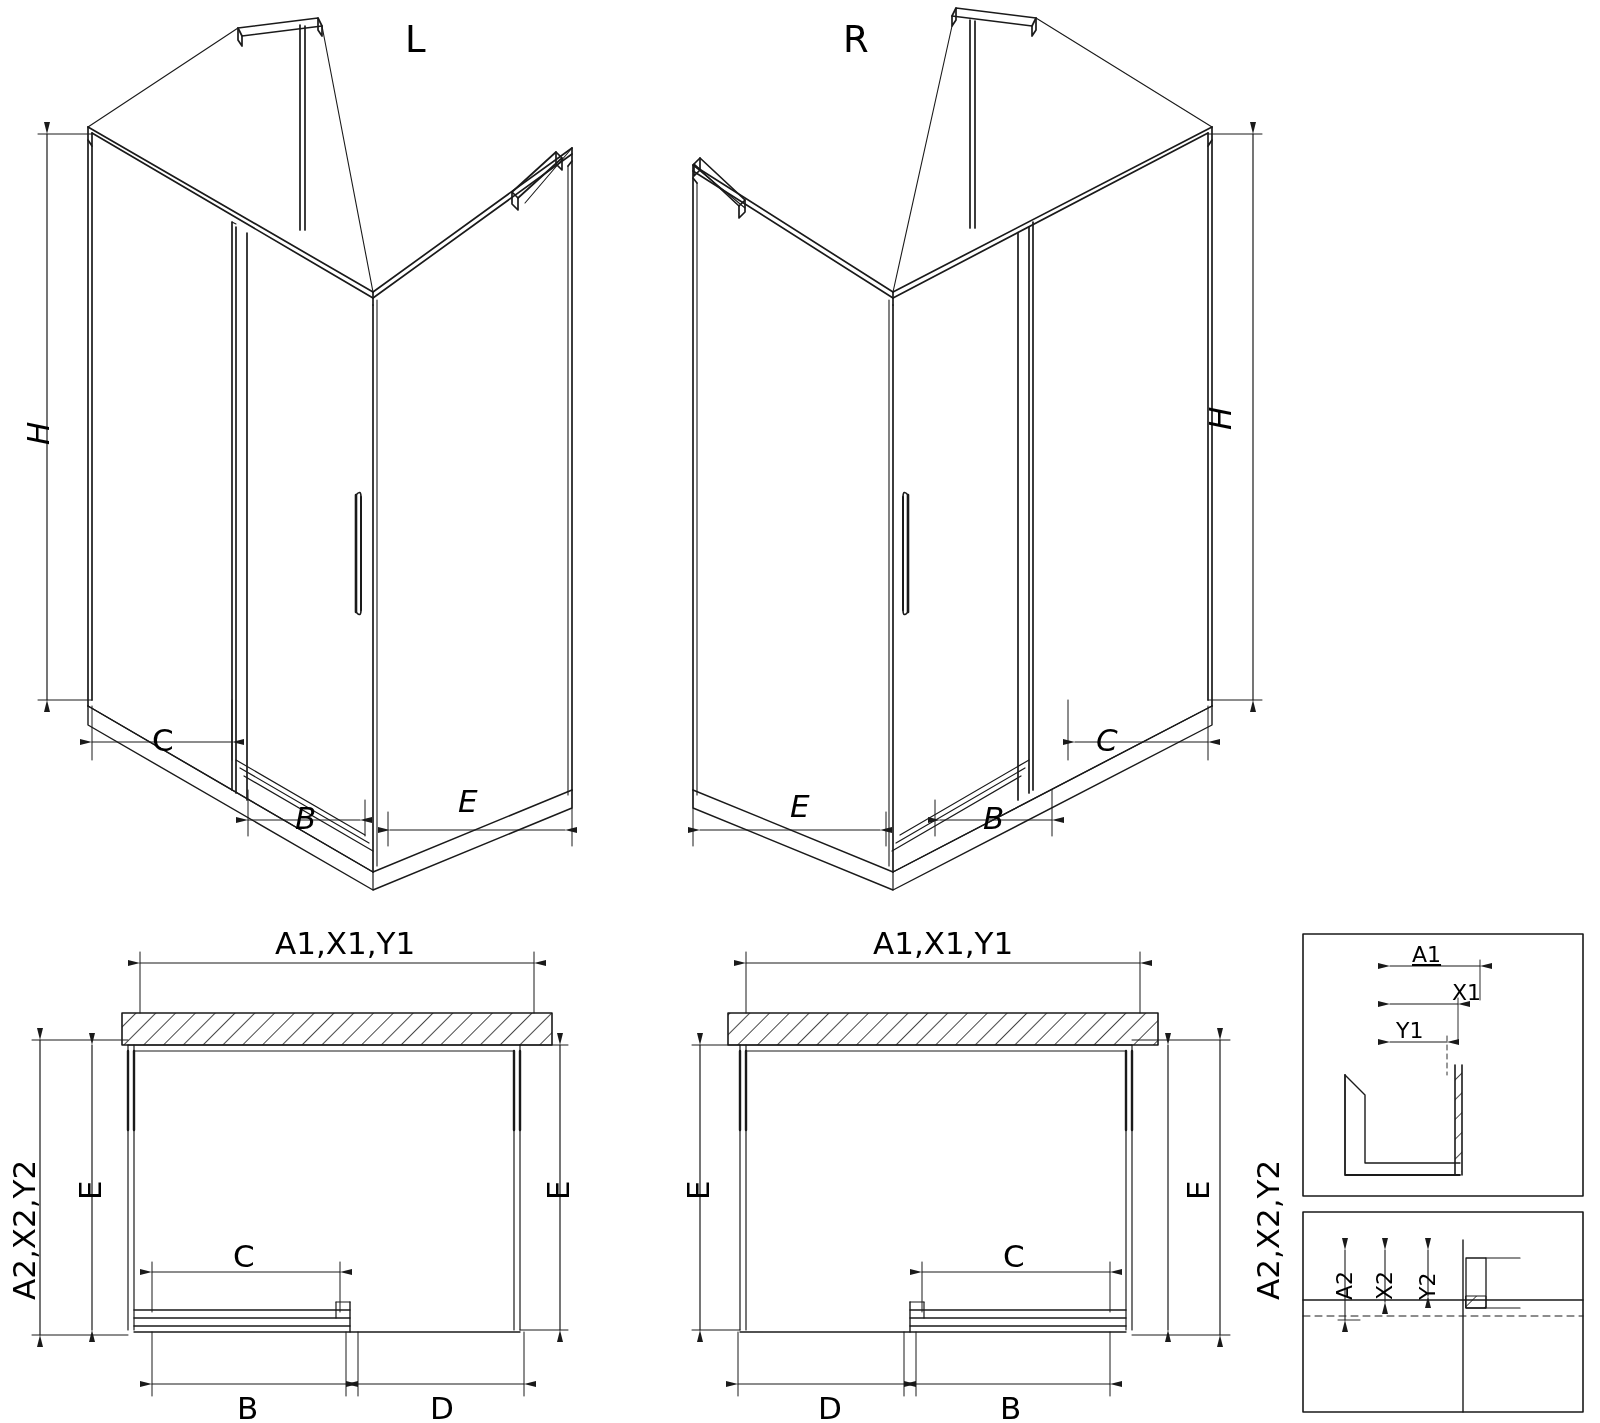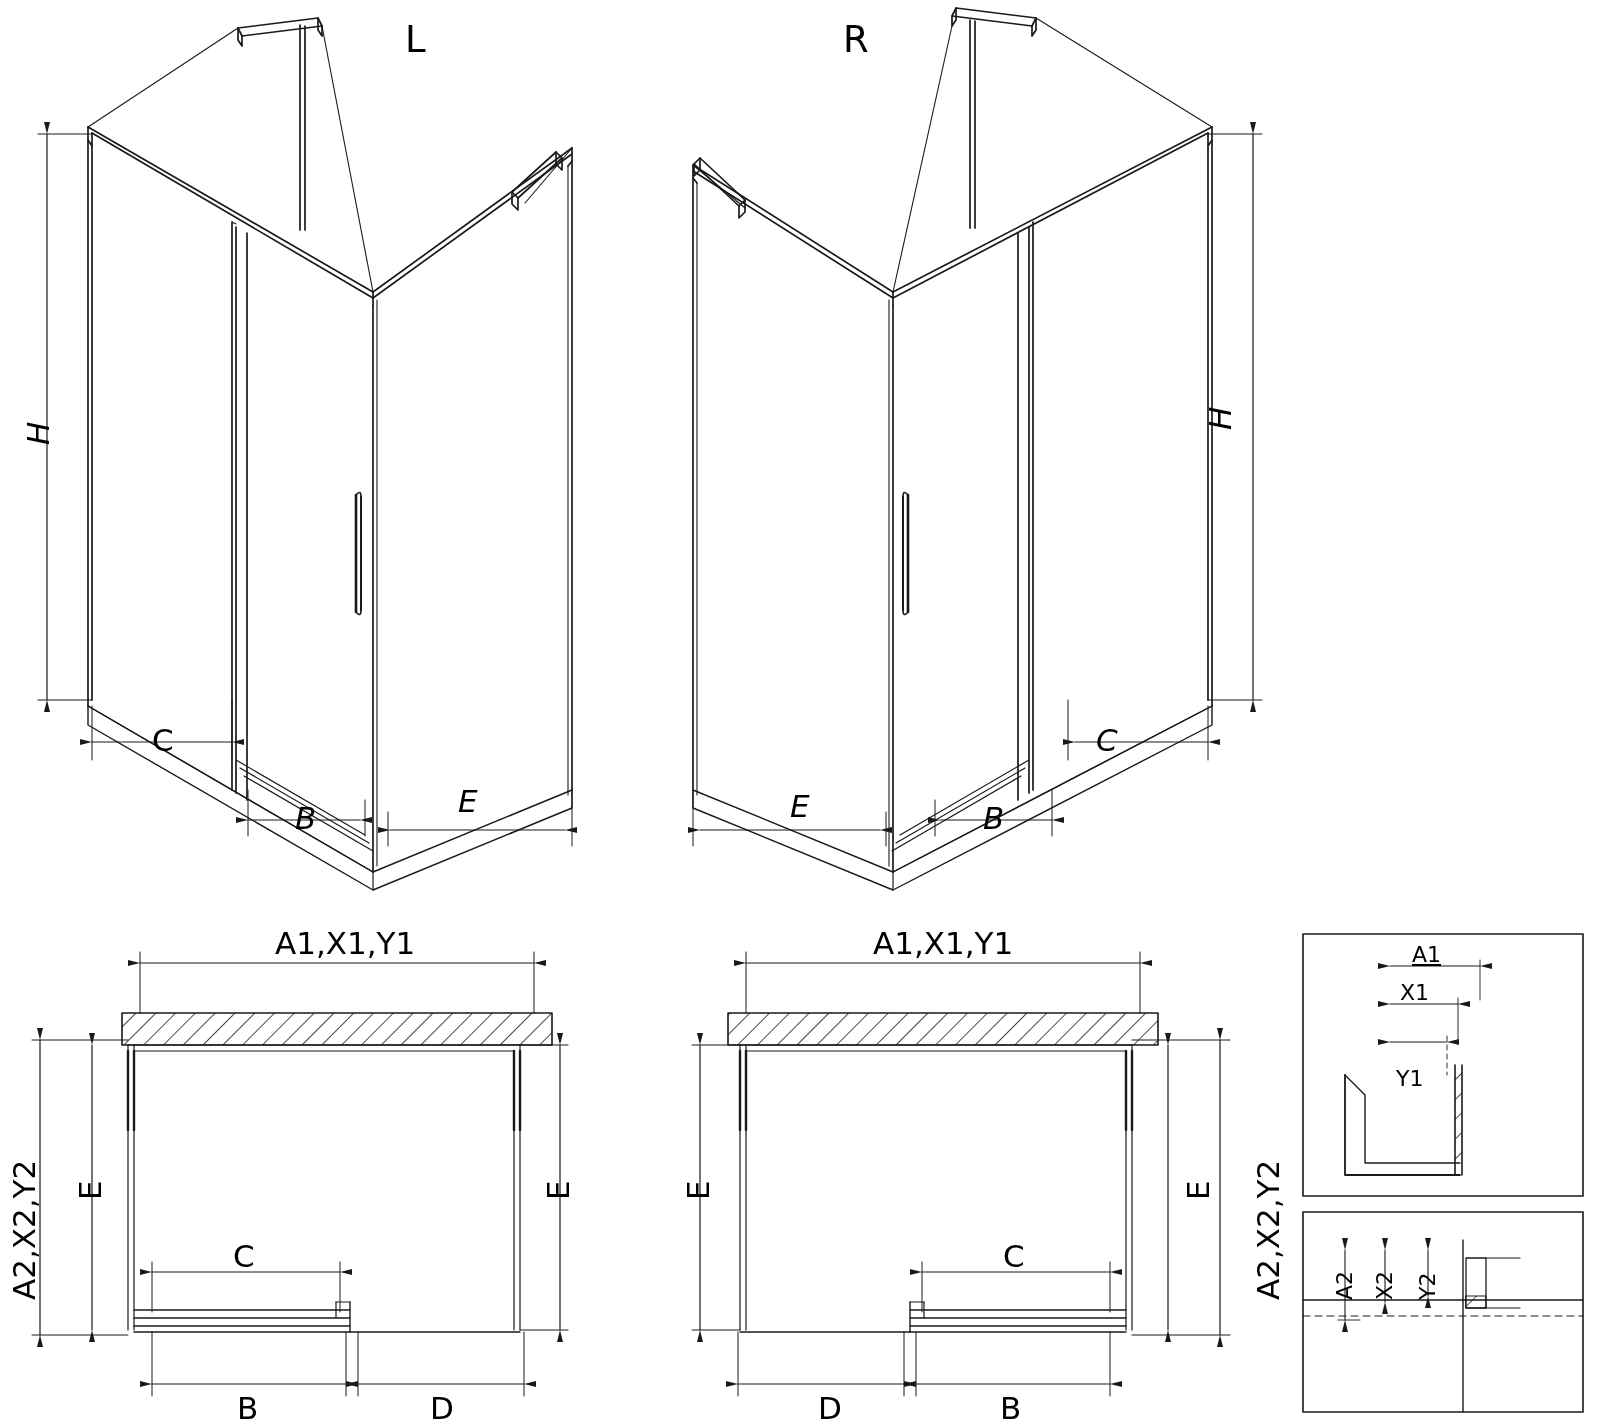--- a/index.html
+++ b/index.html
@@ -332,20 +332,20 @@
 
 <div class="lbl" style="left:873px;top:925px;">A1,X1,Y1</div>
 <div class="lbl rot90" style="left:1250px;top:1300px;">A2,X2,Y2</div>
 <div class="lbl rot90" style="left:1180px;top:1200px;">E</div>
 <div class="lbl rot90" style="left:680px;top:1200px;">E</div>
 <div class="lbl" style="left:1003px;top:1238px;">C</div>
 <div class="lbl" style="left:1000px;top:1390px;">B</div>
 <div class="lbl" style="left:818px;top:1390px;">D</div>
 
 <div class="lbl small" style="left:1412px;top:942px;text-decoration:underline;">A1</div>
-<div class="lbl small" style="left:1400px;top:980px;">X1</div>
-<div class="lbl small" style="left:1396px;top:1018px;margin-top:48px;">Y1</div>
+<div class="lbl small" style="left:1452px;top:980px;">X1</div>
+<div class="lbl small" style="left:1396px;top:1018px;">Y1</div>
 
 <div class="lbl small rot90" style="left:1332px;top:1300px;">A2</div>
 <div class="lbl small rot90" style="left:1372px;top:1300px;">X2</div>
 <div class="lbl small rot90" style="left:1415px;top:1300px;">Y2</div>
 
 </div>
 
 </body></html>

